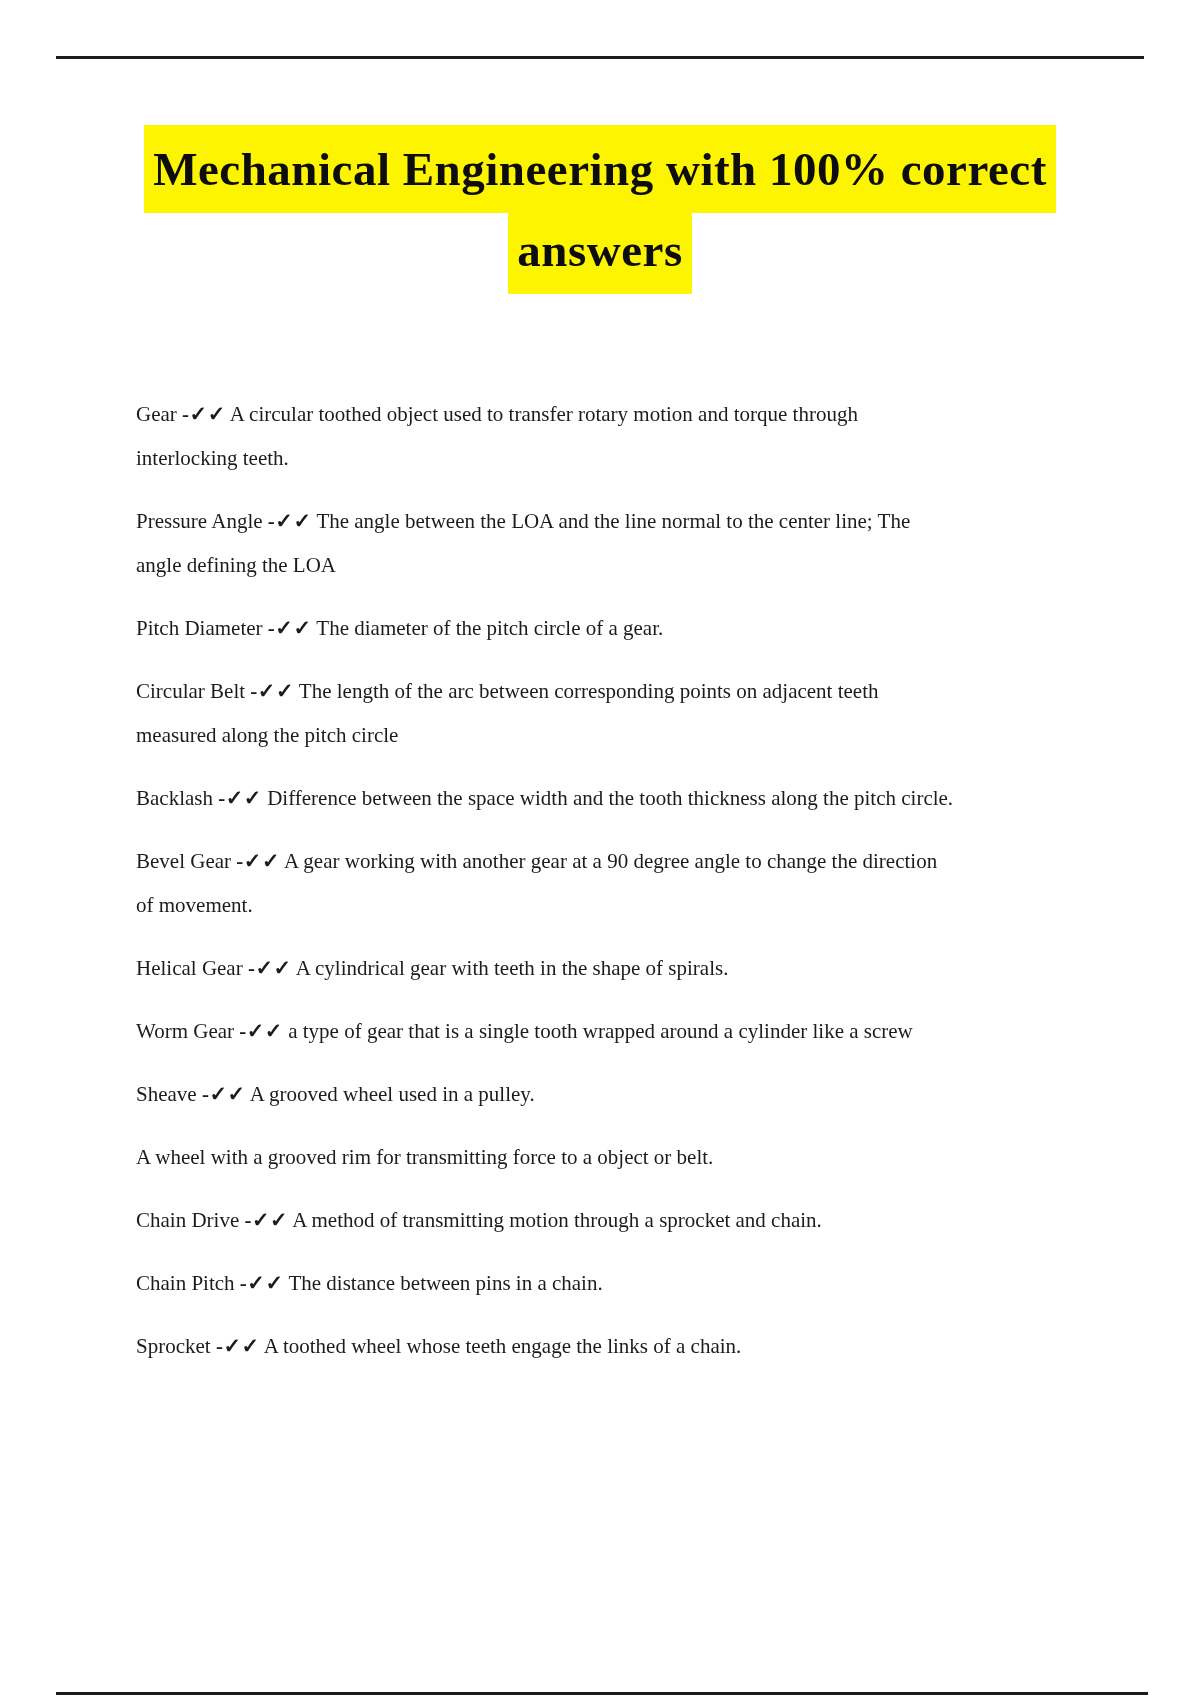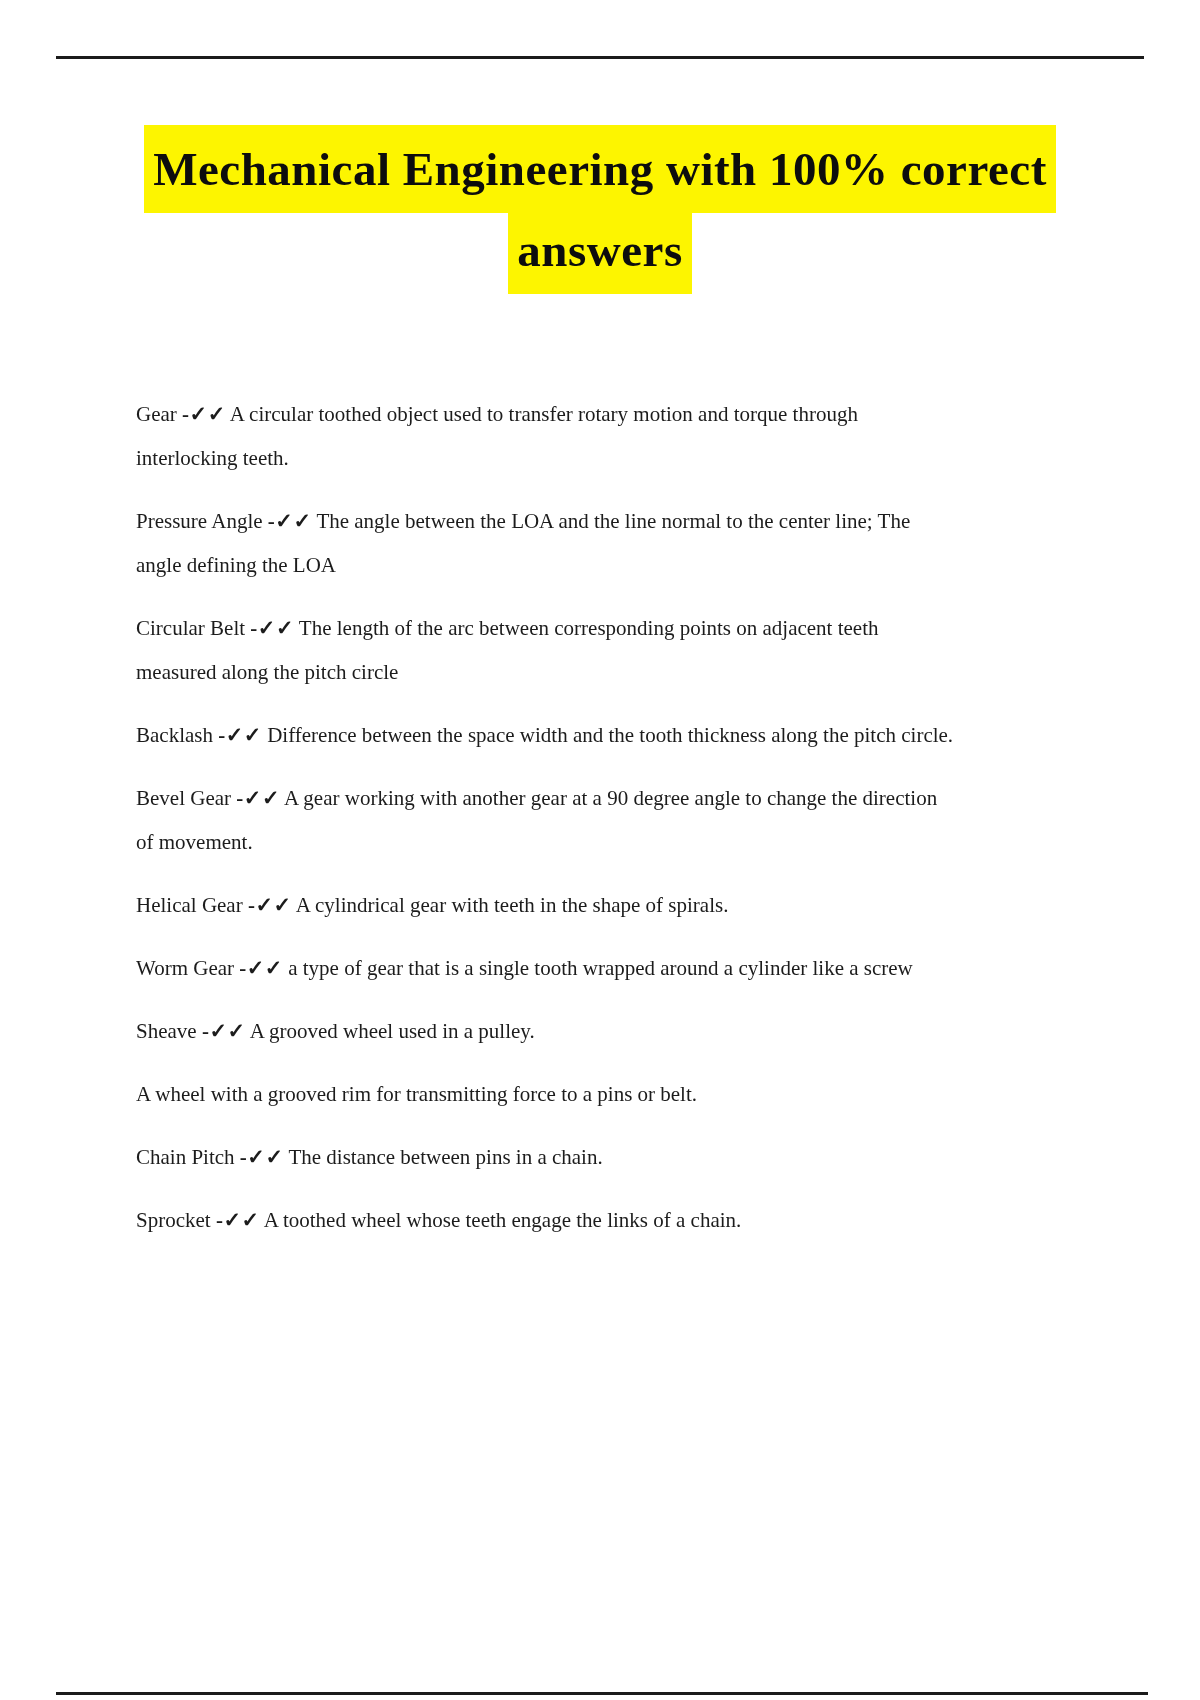--- a/index.html
+++ b/index.html
@@ -73,38 +73,40 @@
     <span class="title-line"><span class="hl">answers</span></span>
   </h1>
 
   <div class="content" id="entries">
   <p class="entry"><span class="term">Gear </span><span class="marker">-✓✓</span><span class="def"> A circular toothed object used to transfer rotary motion and torque through
 interlocking teeth.</span></p>
 
   <p class="entry"><span class="term">Pressure Angle </span><span class="marker">-✓✓</span><span class="def"> The angle between the LOA and the line normal to the center line; The
 angle defining the LOA</span></p>
 
+  <p class="entry"><span class="term">Pitch Diameter </span><span class="marker">-✓✓</span><span class="def"> The diameter of the pitch circle of a gear.</span></p>
 
   <p class="entry"><span class="term">Circular Belt </span><span class="marker">-✓✓</span><span class="def"> The length of the arc between corresponding points on adjacent teeth
 measured along the pitch circle</span></p>
 
   <p class="entry"><span class="term">Backlash </span><span class="marker">-✓✓</span><span class="def"> Difference between the space width and the tooth thickness along the pitch circle.</span></p>
 
   <p class="entry"><span class="term">Bevel Gear </span><span class="marker">-✓✓</span><span class="def"> A gear working with another gear at a 90 degree angle to change the direction
 of movement.</span></p>
 
   <p class="entry"><span class="term">Helical Gear </span><span class="marker">-✓✓</span><span class="def"> A cylindrical gear with teeth in the shape of spirals.</span></p>
 
   <p class="entry"><span class="term">Worm Gear </span><span class="marker">-✓✓</span><span class="def"> a type of gear that is a single tooth wrapped around a cylinder like a screw</span></p>
 
 
   <p class="entry"><span class="term">Sheave </span><span class="marker">-✓✓</span><span class="def"> A grooved wheel used in a pulley.</span></p>
 
-  <p class="entry"><span class="term"></span><span class="marker"></span><span class="def">A wheel with a grooved rim for transmitting force to a pins or belt.</span></p>
+  <p class="entry"><span class="term"></span><span class="marker"></span><span class="def">A wheel with a grooved rim for transmitting force to a object or belt.</span></p>
 
+  <p class="entry"><span class="term">Chain Drive </span><span class="marker">-✓✓</span><span class="def"> A method of transmitting motion through a sprocket and chain.</span></p>
 
   <p class="entry"><span class="term">Chain Pitch </span><span class="marker">-✓✓</span><span class="def"> The distance between pins in a chain.</span></p>
 
   <p class="entry"><span class="term">Sprocket </span><span class="marker">-✓✓</span><span class="def"> A toothed wheel whose teeth engage the links of a chain.</span></p>
 </div>
 
   <div class="rule bottom"></div>
 </div>
 
 </body></html>

